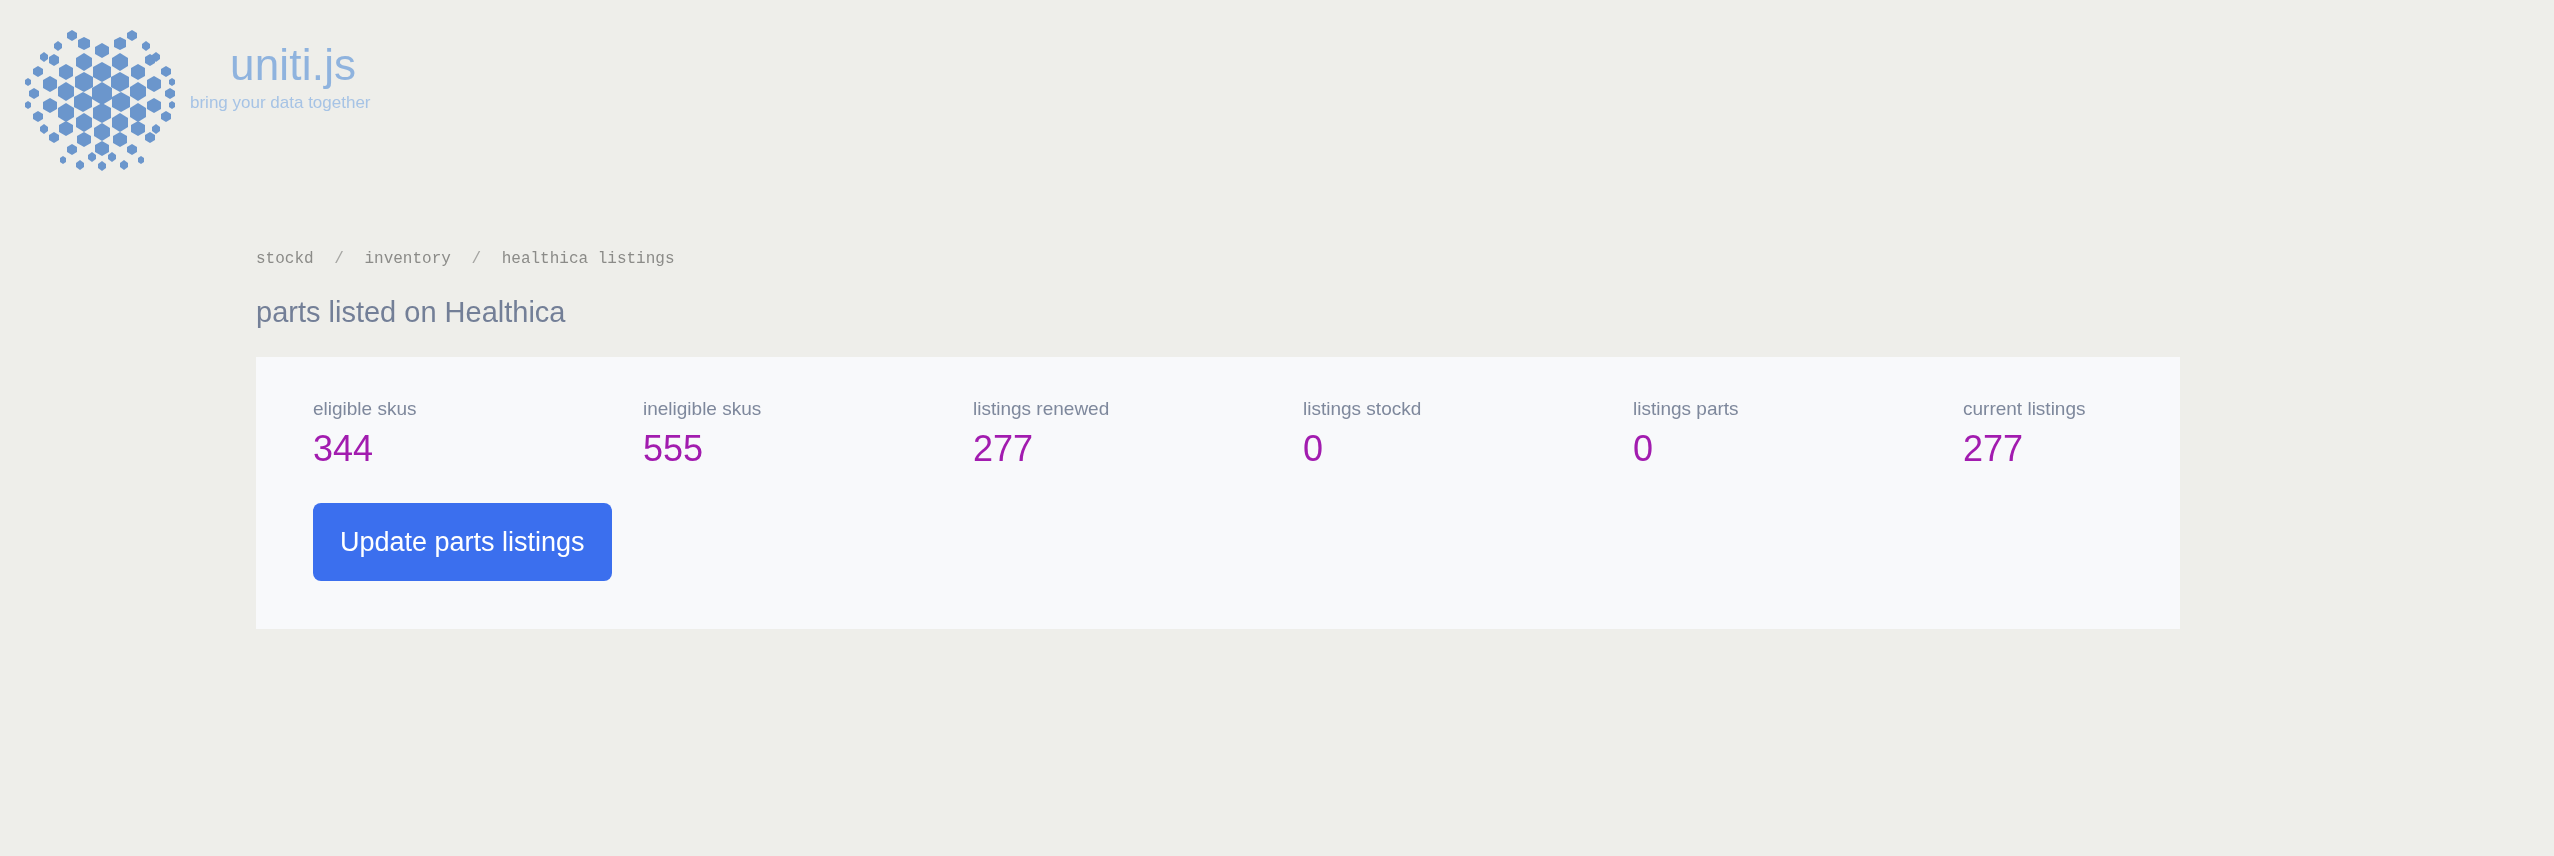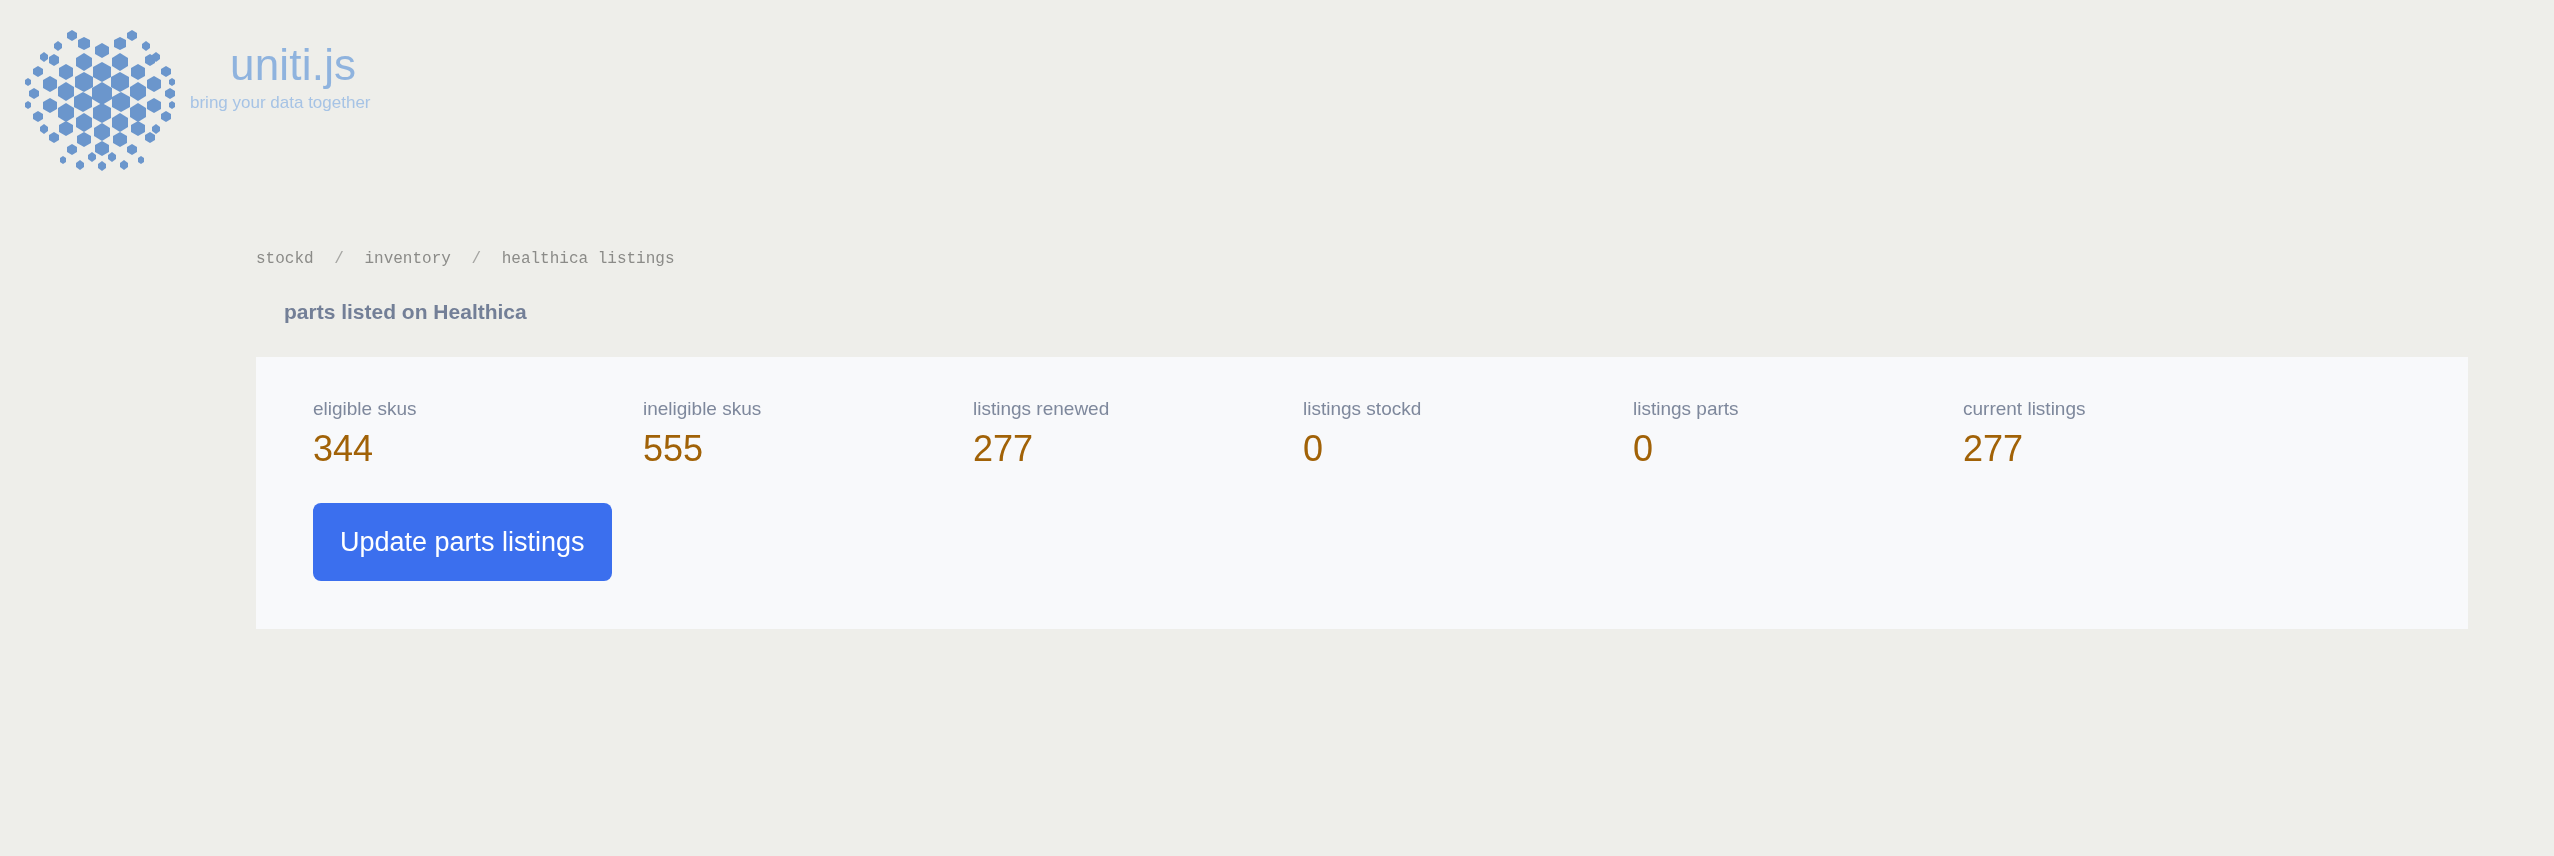--- a/index.html
+++ b/index.html
@@ -74,32 +74,31 @@
     color: #8b8b88;
     text-decoration: none;
   }
   #breadcrumb .crumb-sep {
     color: #a5a5a2;
     padding: 0 11px;
   }
 
   #page-title {
     margin-top: 24px;
-    font-size: 21px;
+    font-size: 29px;
     line-height: 36px;
     color: #737f97;
-    font-weight: 700;
-    white-space: nowrap;
-    margin-left: 28px;
+    font-weight: 400;
+    white-space: nowrap;
   }
 
   
   #stats-card {
     margin-top: 27px;
-    width: 2212px;
+    width: 1924px;
     height: 272px;
     background: #f8f9fb;
     box-sizing: border-box;
     padding: 40px 0 0 57px;
     position: relative;
   }
 
   #stats-row {
     display: flex;
     align-items: flex-start;
@@ -111,21 +110,21 @@
   .stat-label {
     font-size: 19px;
     line-height: 24px;
     color: #7e889c;
     font-weight: 400;
     white-space: nowrap;
   }
   .stat-value {
     font-size: 36px;
     line-height: 44px;
-    color: #a16207;
+    color: #a21caf;
     font-weight: 400;
     margin-top: 6px;
     white-space: nowrap;
   }
 
   #update-listings-button {
     display: inline-block;
     margin-top: 32px;
     padding: 0 27px;
     height: 78px;

